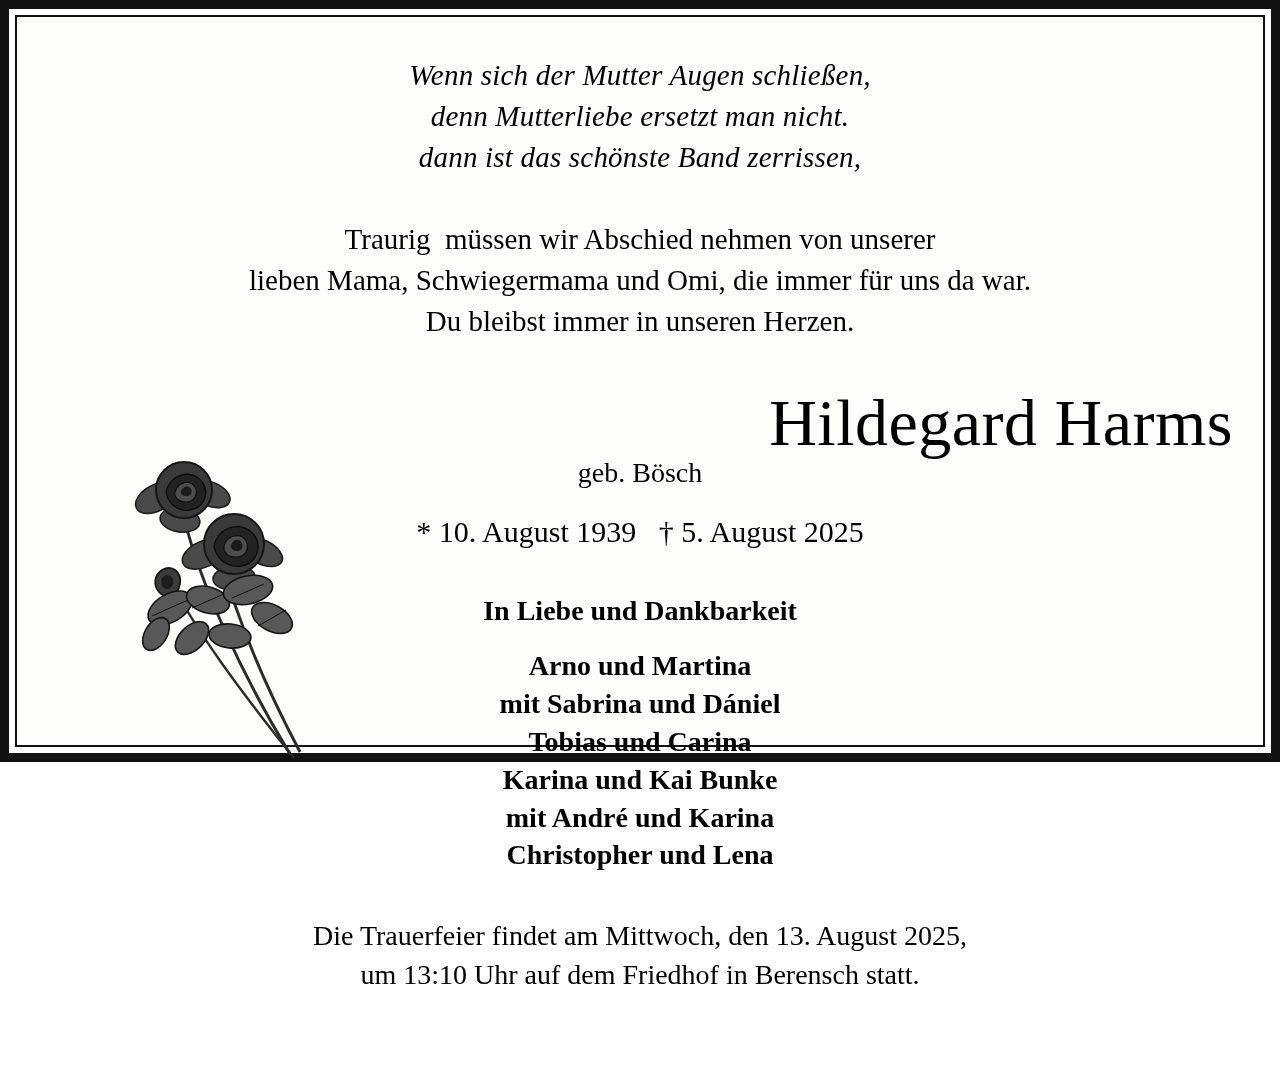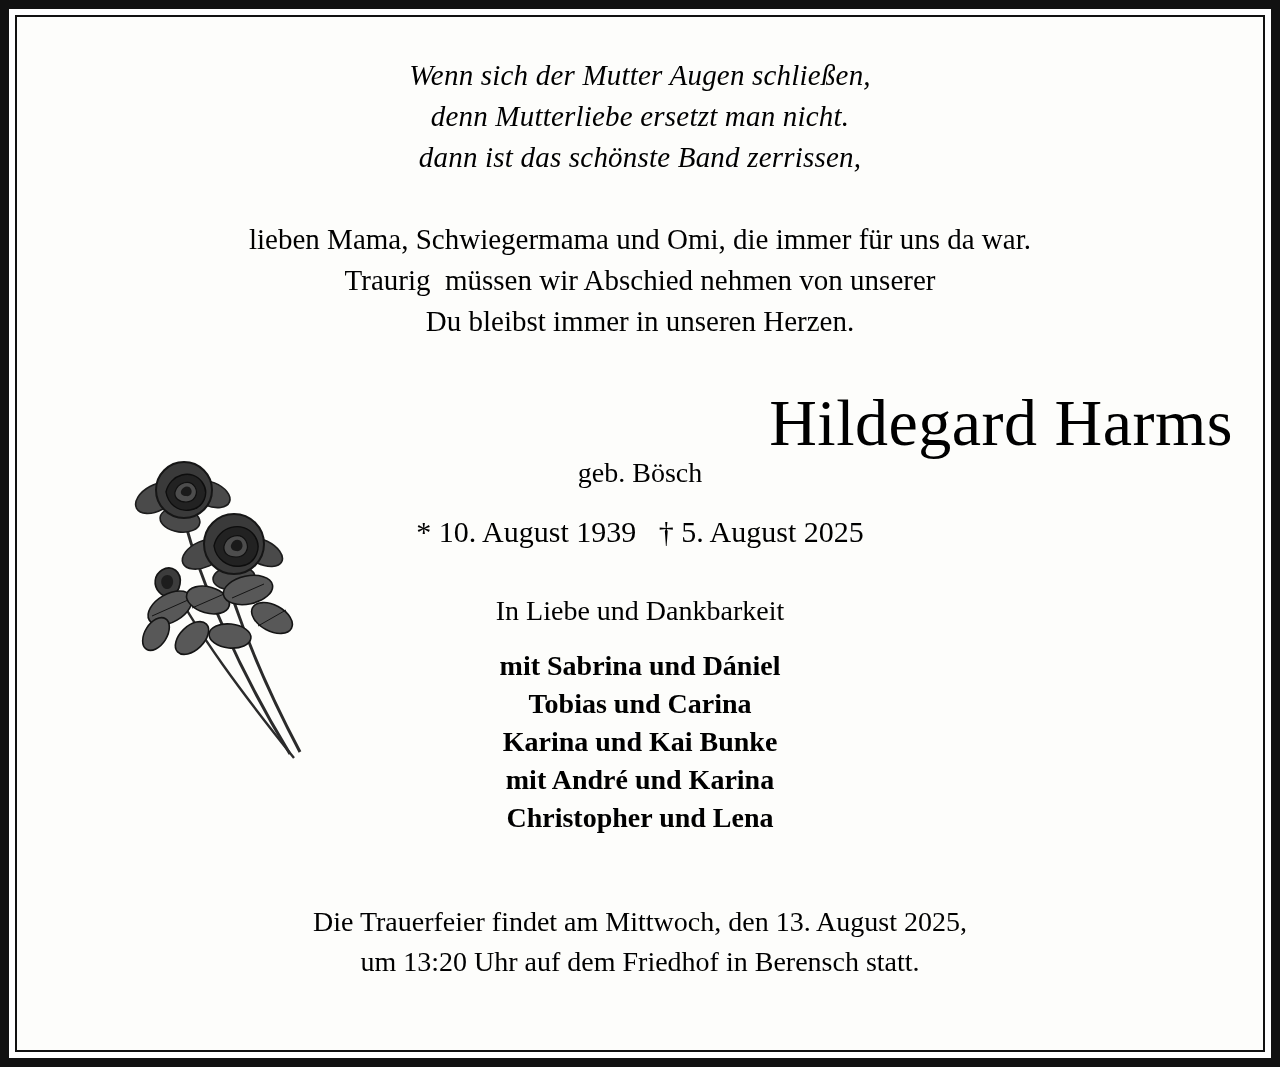--- a/index.html
+++ b/index.html
@@ -10,21 +10,21 @@
   body {
     width: 1280px;
     height: 1067px;
     font-family: "Liberation Serif", serif;
     color: #000000;
     overflow: hidden;
   }
   .obituary-frame {
     box-sizing: border-box;
     width: 1280px;
-    height: 1067px;
+    height: 762px;
     background: #ffffff;
     border: 9px solid #111111;
     padding: 6px;
   }
   .obituary-inner {
     box-sizing: border-box;
     width: 100%;
     height: 100%;
     border: 2px solid #111111;
     position: relative;
@@ -65,33 +65,34 @@
   .dates {
     text-align: center;
     font-size: 30px;
     margin-top: 26px;
     white-space: pre;
   }
   .dedication {
     text-align: center;
     font-size: 28px;
     margin-top: 46px;
+    font-weight: bold;
   }
   .family {
     text-align: center;
     font-size: 28px;
     font-weight: bold;
     line-height: 1.35;
     margin-top: 20px;
   }
   .ceremony {
     text-align: center;
     font-size: 28px;
     line-height: 1.4;
-    margin-top: 66px;
+    margin-top: 42px;
   }
   .ceremony div {
     white-space: pre;
   }
   .rose {
     position: absolute;
     left: 105px;
     top: 405px;
     width: 210px;
     height: 360px;
@@ -103,42 +104,43 @@
 <div class="obituary-frame">
   <div class="obituary-inner">
 
     <div class="poem">
       <div>Wenn sich der Mutter Augen schließen,</div>
       <div>denn Mutterliebe ersetzt man nicht.</div>
       <div>dann ist das schönste Band zerrissen,</div>
     </div>
 
     <div class="intro">
+      <div>Traurig  müssen wir Abschied nehmen von unserer</div>
       <div>lieben Mama, Schwiegermama und Omi, die immer für uns da war.</div>
-      <div>Traurig  müssen wir Abschied nehmen von unserer</div>
       <div>Du bleibst immer in unseren Herzen.</div>
     </div>
 
     <div class="name">Hildegard Harms</div>
     <div class="maiden">geb. Bösch</div>
     <div class="dates">* 10. August 1939   † 5. August 2025</div>
 
     <div class="dedication">In Liebe und Dankbarkeit</div>
 
     <div class="family">
+      <div>Arno und Martina</div>
       <div>mit Sabrina und Dániel</div>
       <div>Tobias und Carina</div>
       <div>Karina und Kai Bunke</div>
       <div>mit André und Karina</div>
       <div>Christopher und Lena</div>
     </div>
 
     <div class="ceremony">
       <div>Die Trauerfeier findet am Mittwoch, den 13. August 2025,</div>
-      <div>um 13:20 Uhr auf dem Friedhof in Berensch statt.</div>
+      <div>um 13:10 Uhr auf dem Friedhof in Berensch statt.</div>
     </div>
 
     <div class="rose">
       <svg viewBox="0 0 210 360" width="210" height="360" xmlns="http://www.w3.org/2000/svg">
         <g stroke="#2b2b2b" fill="none" stroke-width="2.2">
 
           <path d="M62 96 C78 160 118 250 168 332" stroke-width="3"></path>
           <path d="M96 126 C112 190 140 258 178 330" stroke-width="3"></path>
           <path d="M44 150 C72 208 124 276 172 336" stroke-width="2.4"></path>
         </g>

